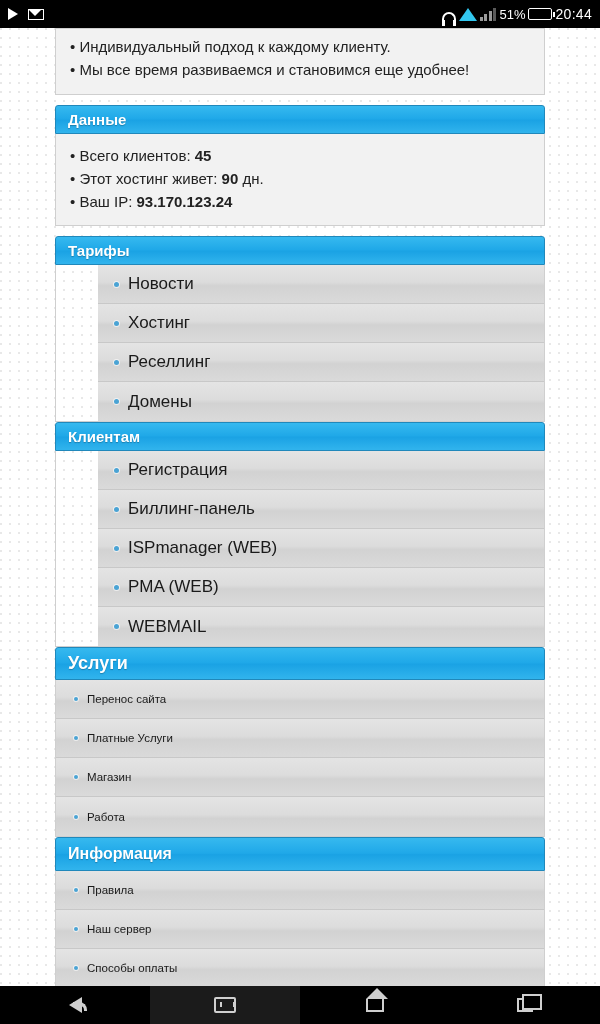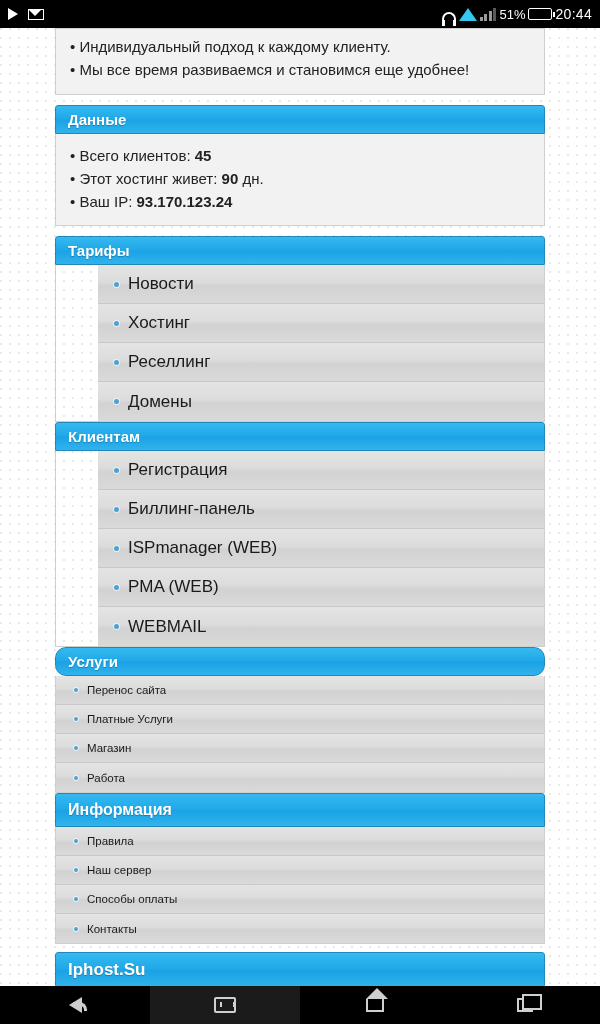--- a/index.html
+++ b/index.html
@@ -135,37 +135,37 @@
   .section-header {
     background: linear-gradient(to bottom, #36b9ef 0%, #1fa8e8 48%, #1aa2e4 52%, #31b4ed 100%);
     color: #ffffff;
     font-weight: bold;
     border: 1px solid #2088bb;
     border-radius: 3px 3px 0 0;
     padding: 5px 12px;
     font-size: 15px;
     text-shadow: 0 1px 1px rgba(0,0,0,0.25);
   }
-  .section-header.small { font-size: 15px; padding: 5px 12px; border-radius: 11px; }
+  .section-header.small { font-size: 18px; padding: 5px 12px; }
   .section-header.big { font-size: 16px; padding: 7px 12px; }
 
   
   .menu { border: 1px solid #cfcfcf; border-top: none; }
   .menu-item {
     display: flex;
     align-items: center;
     gap: 9px;
     padding: 0 16px;
     background: linear-gradient(to bottom, #e4e4e4 0%, #dcdcdc 45%, #d2d2d2 55%, #dadada 100%);
     border-bottom: 1px solid #c8c8c8;
     color: #1a1a1a;
   }
   .menu-item:last-child { border-bottom: none; }
   .menu.large .menu-item { height: 39px; font-size: 17px; margin-left: 42px; }
-  .menu.small .menu-item { height: 29px; font-size: 11.5px; padding-left: 18px; }
+  .menu.small .menu-item { height: 39px; font-size: 11.5px; padding-left: 18px; }
   .bullet {
     width: 5px; height: 5px;
     border-radius: 50%;
     background: #4aa3d4;
     flex: 0 0 auto;
     box-shadow: 0 0 0 1px rgba(255,255,255,0.6);
   }
   .menu.small .bullet { width: 4px; height: 4px; }
 
   

